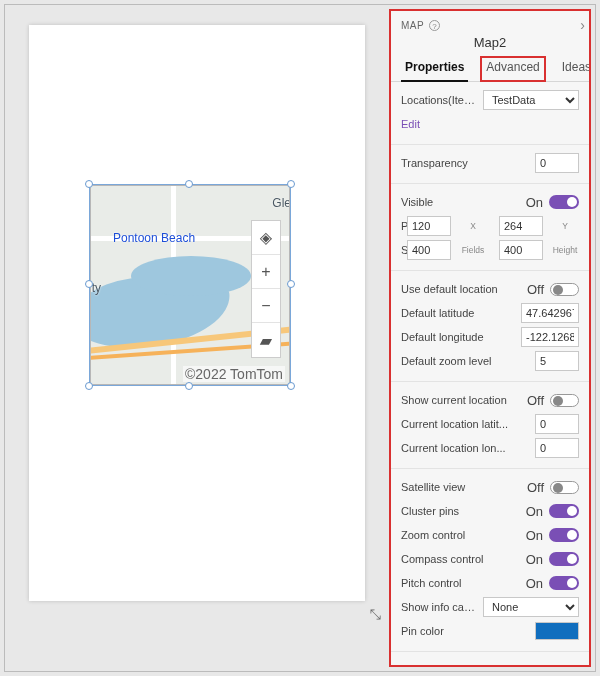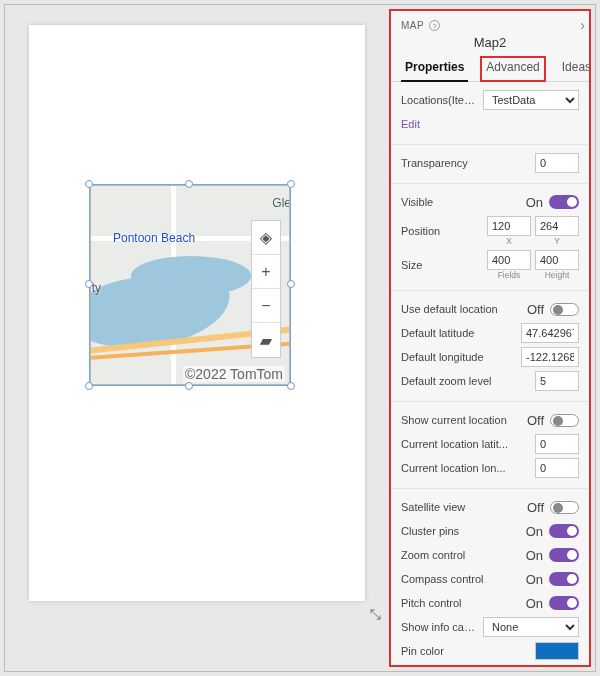--- a/index.html
+++ b/index.html
@@ -131,21 +131,21 @@
   .edit-link { color: #7a4fb5; font-size: 11px; cursor: pointer; }
   select.drop, input.num {
     font-family: inherit; font-size: 11px;
     border: 1px solid #c8c8c8; background: #fff;
     height: 20px; padding: 0 4px; color: #333;
   }
   select.drop { width: 96px; }
   input.num { width: 44px; text-align: left; }
   input.num.wide { width: 58px; }
   .sublbl { font-size: 8.5px; color: #888; text-align: center; width: 44px; }
-  .pair { display:flex; flex-direction:column; align-items:center; }
+  .pair { display:flex; align-items:center; }
   .toggle-wrap { display:flex; align-items:center; gap:6px; }
   .toggle-state { font-size: 13px; color:#444; }
   .toggle {
     width: 30px; height: 14px; border-radius: 8px; position: relative;
     background: #7a4fb5; cursor:pointer;
   }
   .toggle .knob {
     position:absolute; width:10px; height:10px; background:#fff; border-radius:50%;
     top:2px; right:2px;
   }

